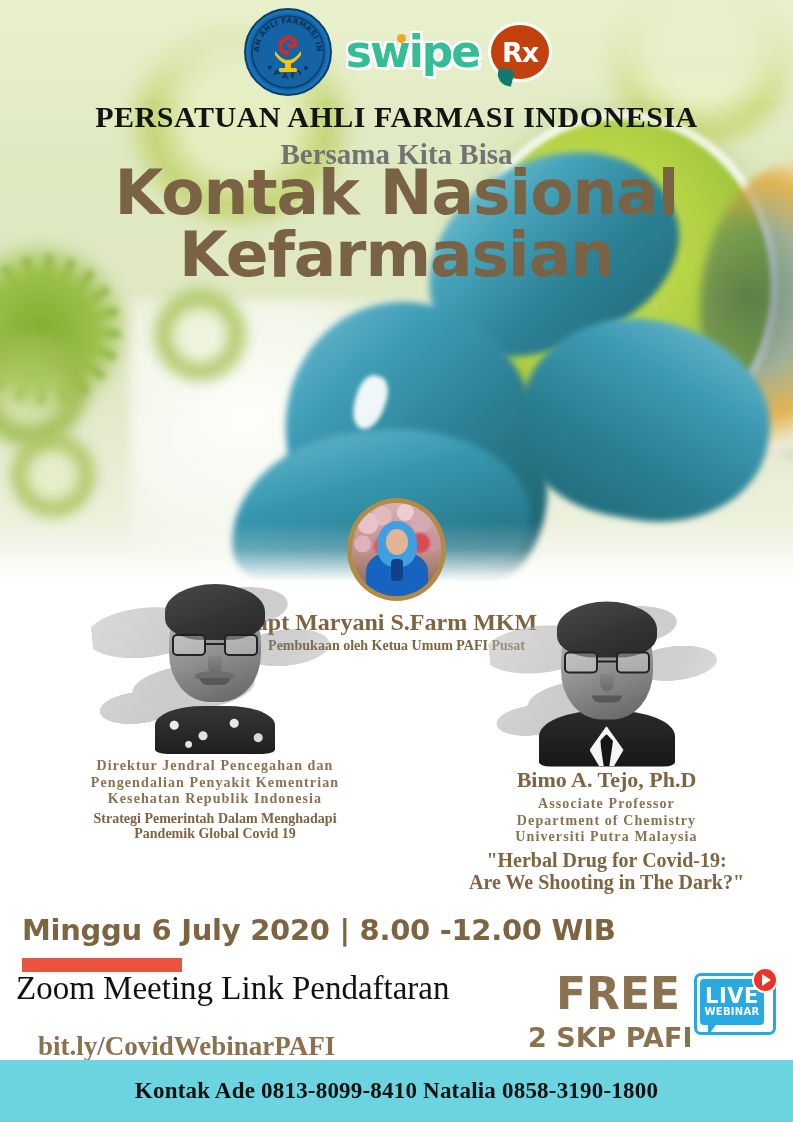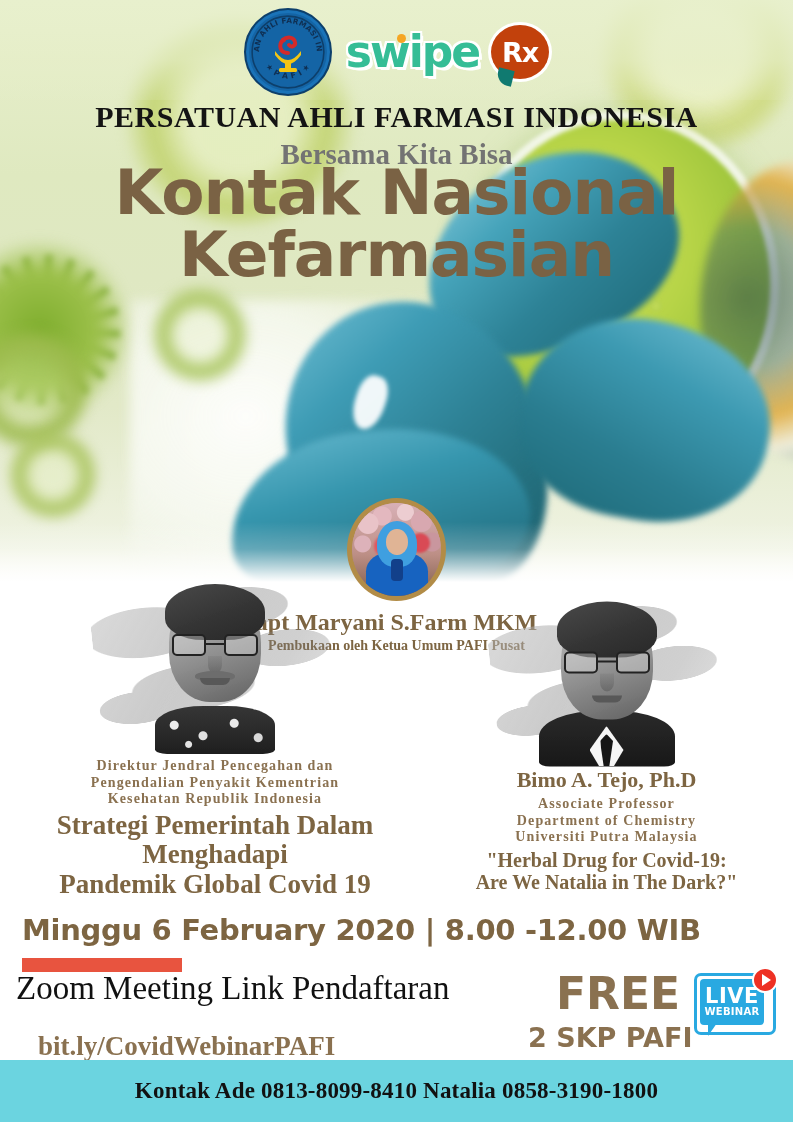--- a/index.html
+++ b/index.html
@@ -443,21 +443,21 @@
     font-weight: 700;
     font-size: 14px;
     letter-spacing: 1.1px;
     line-height: 1.18;
     color: #8a7150;
     margin-top: 3px;
   }
   .speaker-topic {
     font-family: "Liberation Serif", serif;
     font-weight: 700;
-    font-size: 27px;
+    font-size: 14px;
     line-height: 1.1;
     color: #7d6542;
     margin-top: 3px;
   }
   .speaker-topic.right { font-size: 20px; }
 
   
   .date-line {
     position: absolute; left: 22px; top: 913px;
     font-family: "DejaVu Sans", sans-serif;
@@ -715,25 +715,25 @@
         <div class="nose"></div>
         <div class="mouth"></div>
       </div>
     </div>
     <div class="speaker-name right">Bimo A. Tejo, Ph.D</div>
     <div class="speaker-affil" style="white-space: pre-line;">Associate Professor
 Department of Chemistry
 Universiti Putra Malaysia</div>
     <div class="speaker-topic right">
       <div>"Herbal Drug for Covid-19:</div>
-      <div>Are We Natalia in The Dark?"</div>
+      <div>Are We Shooting in The Dark?"</div>
     </div>
   </div>
 
-  <div class="date-line">Minggu  6 February  2020 | 8.00 -12.00 WIB</div>
+  <div class="date-line">Minggu  6 July  2020 | 8.00 -12.00 WIB</div>
   <div class="red-bar"></div>
   <div class="zoom-line">Zoom Meeting  Link  Pendaftaran</div>
   <div class="bitly">bit.ly/CovidWebinarPAFI</div>
   <div class="free">FREE</div>
   <div class="skp">2 SKP PAFI</div>
 
   <div class="live-badge">
     <div class="lb-outline"></div>
     <div class="lb-tail"></div>
     <div class="lb-fill">

